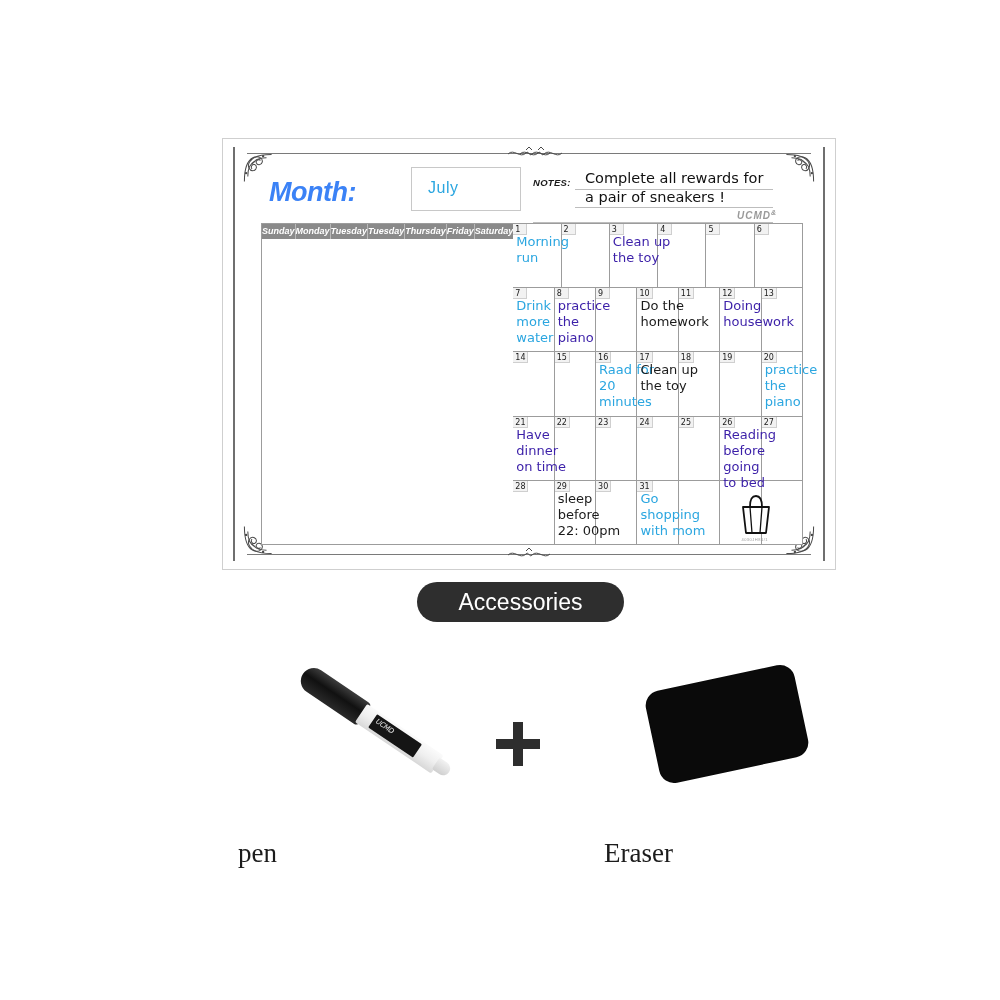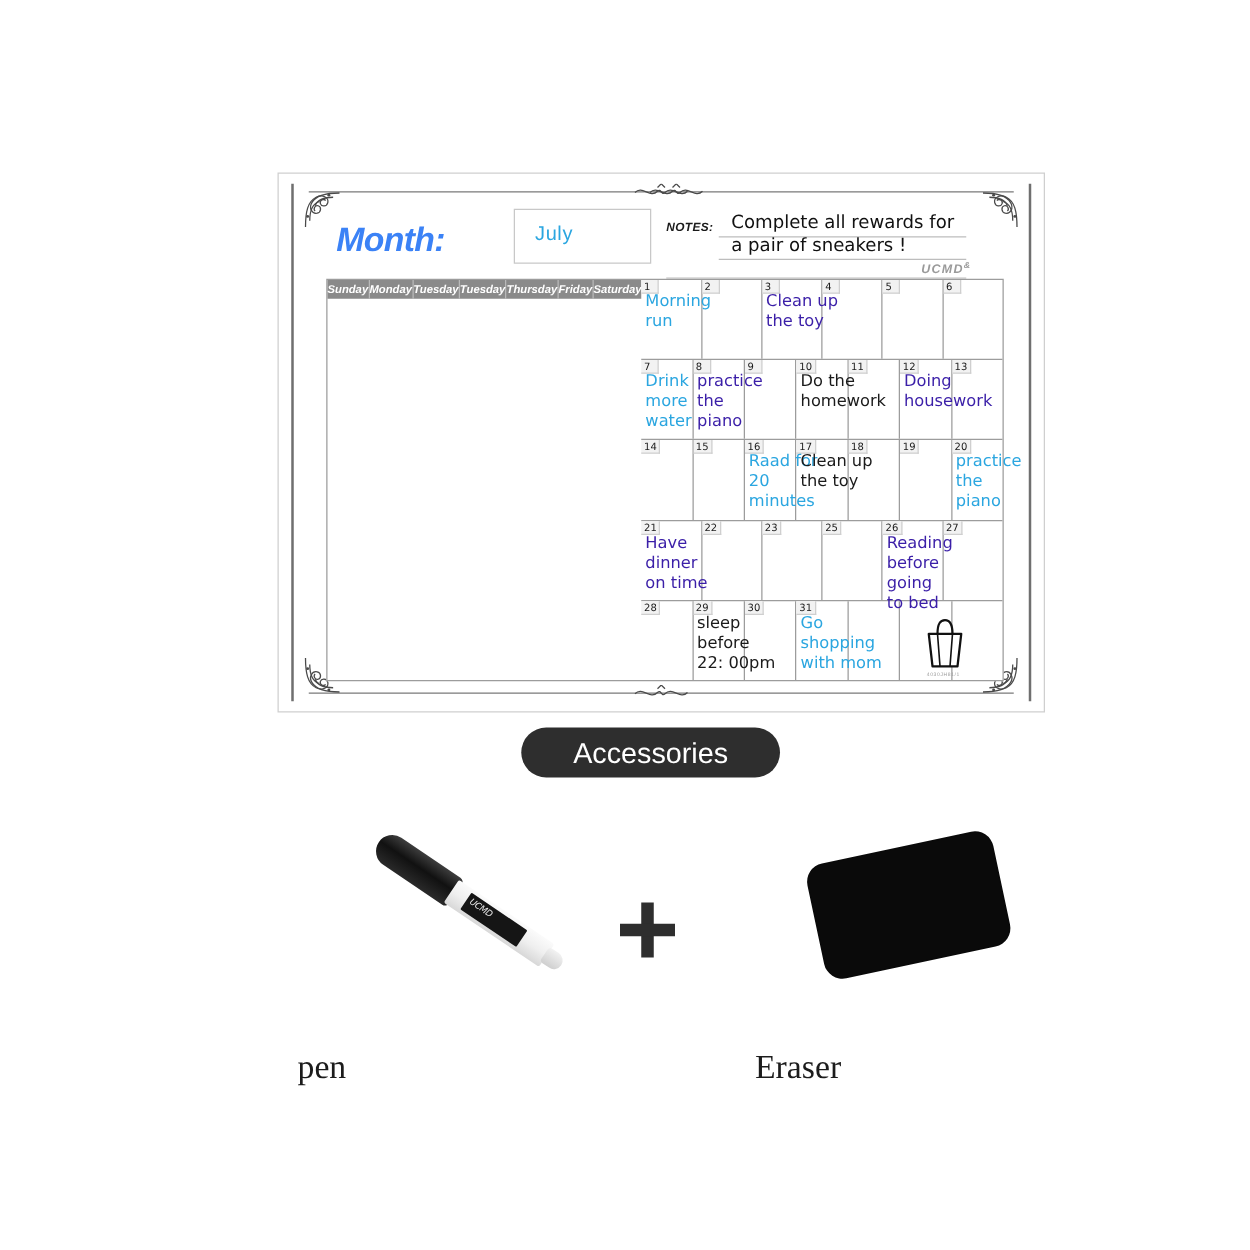--- a/index.html
+++ b/index.html
@@ -460,20 +460,23 @@
 dinner
 on time</div>
               </div>
               <div class="cell">
                 <div class="daynum">22</div>
               </div>
               <div class="cell">
                 <div class="daynum">23</div>
               </div>
               <div class="cell">
+                <div class="daynum">24</div>
+              </div>
+              <div class="cell">
                 <div class="daynum">25</div>
               </div>
               <div class="cell">
                 <div class="daynum">26</div>
                 <div class="entry ink-purple">Reading
 before
 going
 to bed</div>
               </div>
               <div class="cell">

